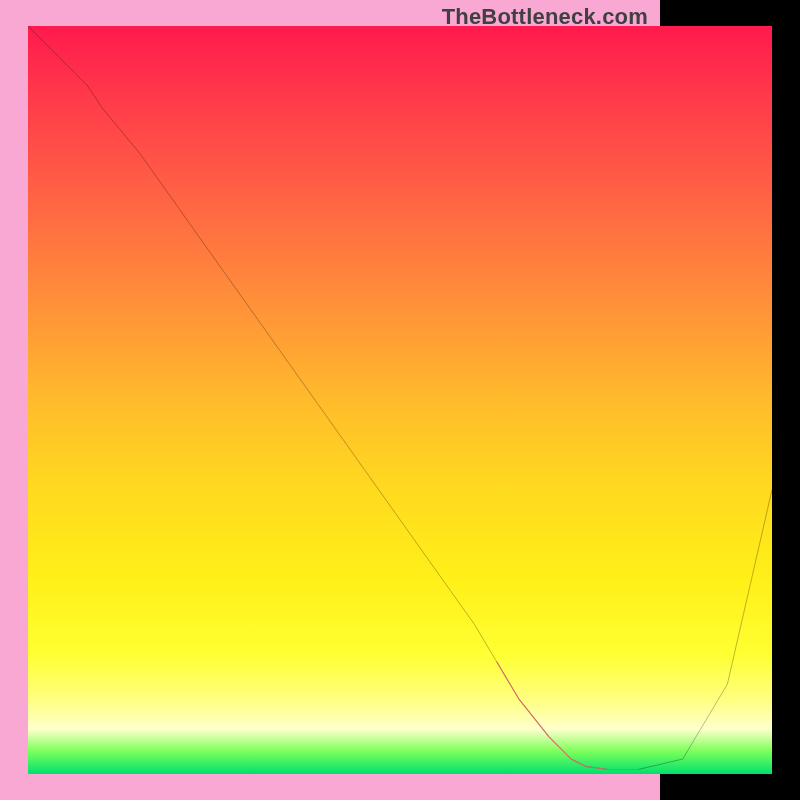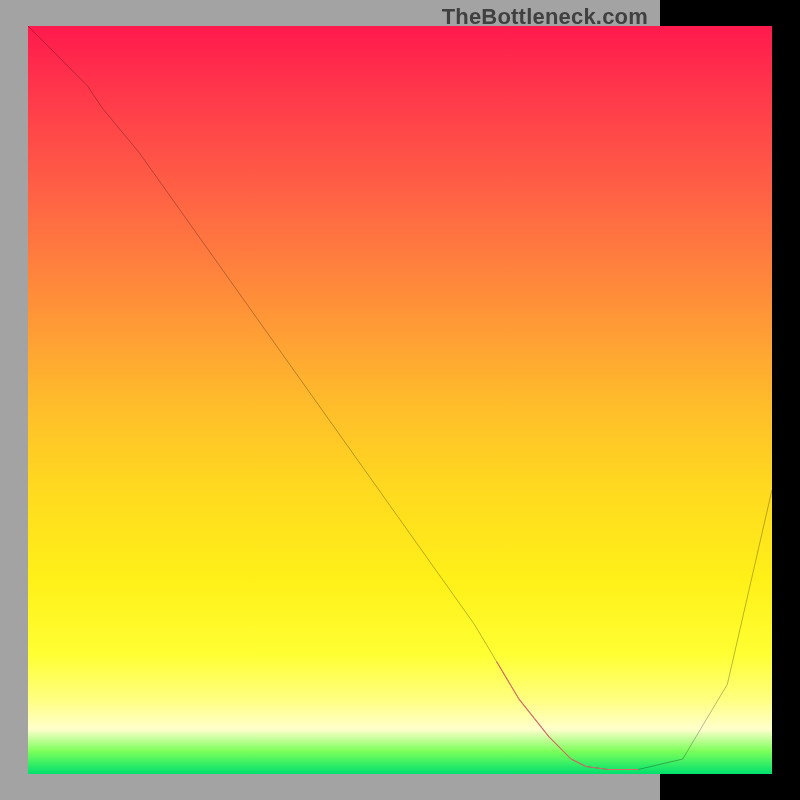--- a/index.html
+++ b/index.html
@@ -1,21 +1,21 @@
 <!DOCTYPE html>
 <html><head>
 <meta charset="utf-8">
 <style>
   * { margin: 0; padding: 0; box-sizing: border-box; }
   html, body { width: 800px; height: 800px; overflow: hidden; background: #000; }
   .frame {
     position: relative;
     width: 660px;
     height: 800px;
-    background: #a3a3a3;
+    background: #f9a8d4;
     text-decoration: underline;
   }
   .watermark {
     position: absolute;
     top: 4px;
     right: 12px;
     font-family: Arial, Helvetica, sans-serif;
     font-size: 22px;
     font-weight: 600;
     color: #404040;

